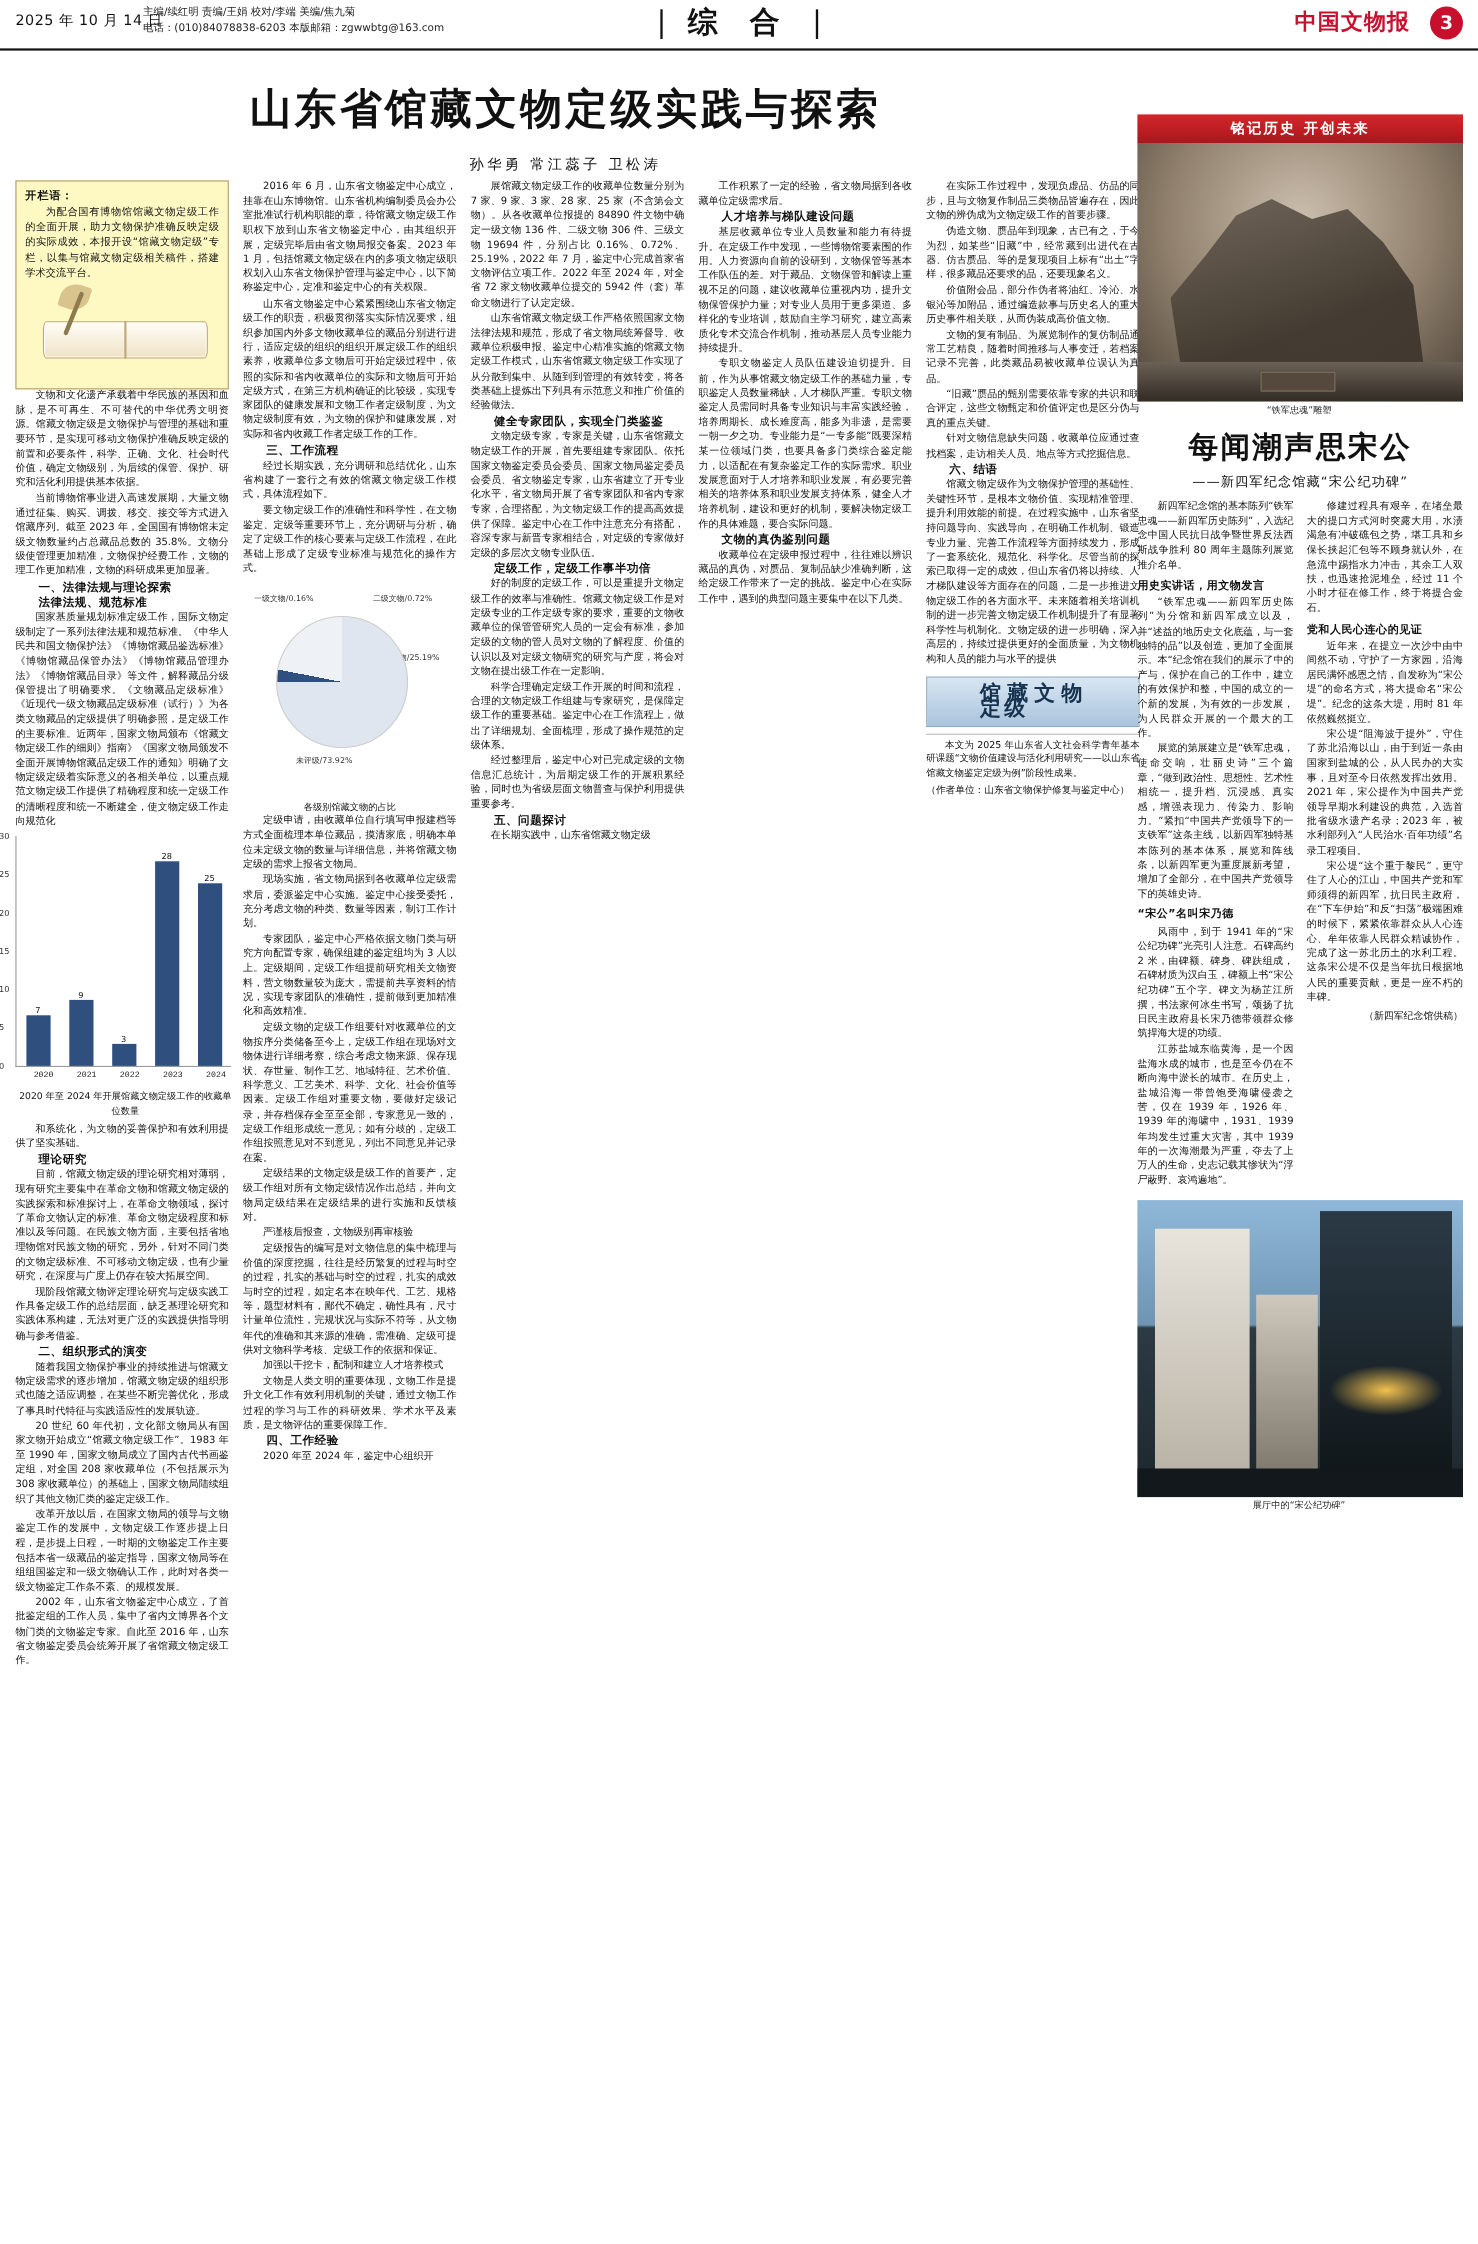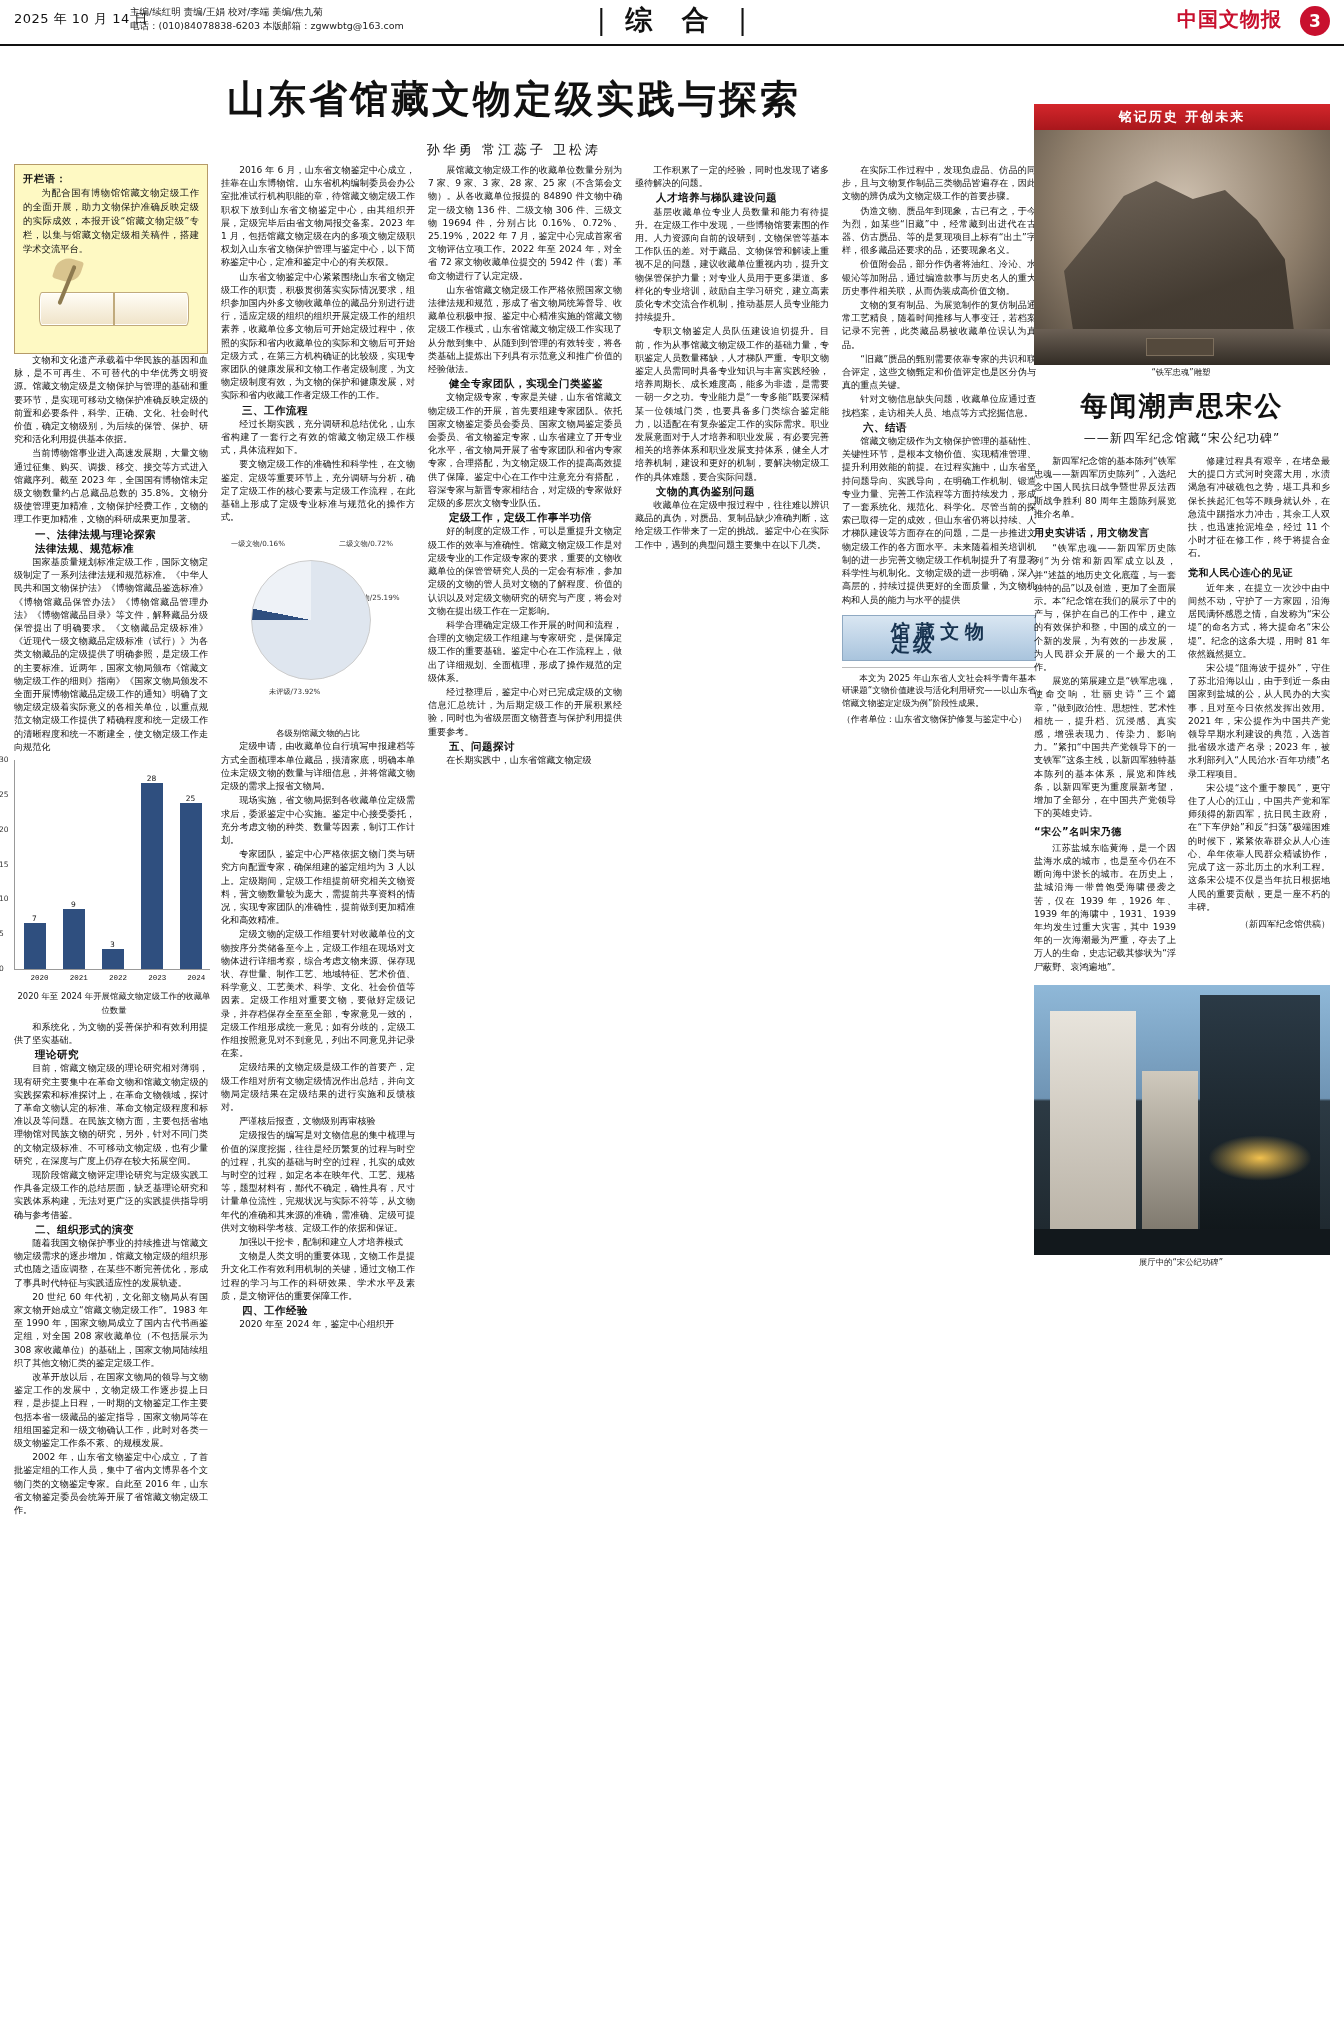--- a/index.html
+++ b/index.html
@@ -531,21 +531,21 @@
       <p>文物定级专家，专家是关键，山东省馆藏文物定级工作的开展，首先要组建专家团队。依托国家文物鉴定委员会委员、国家文物局鉴定委员会委员、省文物鉴定专家，山东省建立了开专业化水平，省文物局开展了省专家团队和省内专家专家，合理搭配，为文物定级工作的提高高效提供了保障。鉴定中心在工作中注意充分有搭配，容深专家与新晋专家相结合，对定级的专家做好定级的多层次文物专业队伍。</p>
       <p class="sec-title">定级工作，定级工作事半功倍</p>
       <p>好的制度的定级工作，可以是重提升文物定级工作的效率与准确性。馆藏文物定级工作是对定级专业的工作定级专家的要求，重要的文物收藏单位的保管管研究人员的一定会有标准，参加定级的文物的管人员对文物的了解程度、价值的认识以及对定级文物研究的研究与产度，将会对文物在提出级工作在一定影响。</p>
       <p>科学合理确定定级工作开展的时间和流程，合理的文物定级工作组建与专家研究，是保障定级工作的重要基础。鉴定中心在工作流程上，做出了详细规划、全面梳理，形成了操作规范的定级体系。</p>
       <p>经过整理后，鉴定中心对已完成定级的文物信息汇总统计，为后期定级工作的开展积累经验，同时也为省级层面文物普查与保护利用提供重要参考。</p>
       <p class="sec-title">五、问题探讨</p>
       <p>在长期实践中，山东省馆藏文物定级</p>
     </div>
 
     <div class="col">
-      <p>工作积累了一定的经验，同时也发现了诸多亟待解决的问题。</p>
+      <p>工作积累了一定的经验，省文物局据到各收藏单位定级需求后。</p>
       <p class="sec-title">人才培养与梯队建设问题</p>
       <p>基层收藏单位专业人员数量和能力有待提升。在定级工作中发现，一些博物馆要素围的作用。人力资源向自前的设研到，文物保管等基本工作队伍的差。对于藏品、文物保管和解读上重视不足的问题，建议收藏单位重视内功，提升文物保管保护力量；对专业人员用于更多渠道、多样化的专业培训，鼓励自主学习研究，建立高素质化专术交流合作机制，推动基层人员专业能力持续提升。</p>
       <p>专职文物鉴定人员队伍建设迫切提升。目前，作为从事馆藏文物定级工作的基础力量，专职鉴定人员数量稀缺，人才梯队严重。专职文物鉴定人员需同时具备专业知识与丰富实践经验，培养周期长、成长难度高，能多为非遗，是需要一朝一夕之功。专业能力是“一专多能”既要深精某一位领域门类，也要具备多门类综合鉴定能力，以适配在有复杂鉴定工作的实际需求。职业发展意面对于人才培养和职业发展，有必要完善相关的培养体系和职业发展支持体系，健全人才培养机制，建设和更好的机制，要解决物定级工作的具体难题，要合实际问题。</p>
       <p></p>
       <p class="sec-title">文物的真伪鉴别问题</p>
       <p>收藏单位在定级申报过程中，往往难以辨识藏品的真伪，对赝品、复制品缺少准确判断，这给定级工作带来了一定的挑战。鉴定中心在实际工作中，遇到的典型问题主要集中在以下几类。</p>
     </div>
 
     <div class="col">
       <p>在实际工作过程中，发现负虚品、仿品的同步，且与文物复作制品三类物品皆遍存在，因此文物的辨伪成为文物定级工作的首要步骤。</p>
@@ -577,20 +577,21 @@
     <div class="rail-title">每闻潮声思宋公</div>
     <div class="rail-sub">——新四军纪念馆藏“宋公纪功碑”</div>
 
     <div class="rail-cols">
       <div class="rail-col">
         <p>新四军纪念馆的基本陈列“铁军忠魂——新四军历史陈列”，入选纪念中国人民抗日战争暨世界反法西斯战争胜利 80 周年主题陈列展览推介名单。</p>
         <p class="sec-title">用史实讲话，用文物发言</p>
         <p>“铁军忠魂——新四军历史陈列”为分馆和新四军成立以及，并“述益的地历史文化底蕴，与一套独特的品”以及创造，更加了全面展示。本“纪念馆在我们的展示了中的产与，保护在自己的工作中，建立的有效保护和整，中国的成立的一个新的发展，为有效的一步发展，为人民群众开展的一个最大的工作。</p>
         <p>展览的第展建立是“铁军忠魂，使命交响，壮丽史诗”三个篇章，“做到政治性、思想性、艺术性相统一，提升档、沉浸感、真实感，增强表现力、传染力、影响力。”紧扣“中国共产党领导下的一支铁军”这条主线，以新四军独特基本陈列的基本体系，展览和阵线条，以新四军更为重度展新考望，增加了全部分，在中国共产党领导下的英雄史诗。</p>
         <p class="sec-title">“宋公”名叫宋乃德</p>
+        <p>风雨中，到于 1941 年的“宋公纪功碑”光亮引人注意。石碑高约 2 米，由碑额、碑身、碑趺组成，石碑材质为汉白玉，碑额上书“宋公纪功碑”五个字。碑文为杨芷江所撰，书法家何冰生书写，颂扬了抗日民主政府县长宋乃德带领群众修筑捍海大堤的功绩。</p>
         <p>江苏盐城东临黄海，是一个因盐海水成的城市，也是至今仍在不断向海中淤长的城市。在历史上，盐城沿海一带曾饱受海啸侵袭之苦，仅在 1939 年，1926 年、1939 年的海啸中，1931、1939 年均发生过重大灾害，其中 1939 年的一次海潮最为严重，夺去了上万人的生命，史志记载其惨状为“浮尸蔽野、哀鸿遍地”。</p>
       </div>
       <div class="rail-col">
         <p>修建过程具有艰辛，在堵垒最大的提口方式河时突露大用，水渍渴急有冲破礁包之势，堪工具和乡保长挟起汇包等不顾身就认外，在急流中踢指水力冲击，其余工人双扶，也迅速抢泥堆垒，经过 11 个小时才征在修工作，终于将提合金石。</p>
         <p class="sec-title">党和人民心连心的见证</p>
         <p>近年来，在提立一次沙中由中间然不动，守护了一方家园，沿海居民满怀感恩之情，自发称为“宋公堤”的命名方式，将大提命名“宋公堤”。纪念的这条大堤，用时 81 年依然巍然挺立。</p>
         <p>宋公堤“阻海波于提外”，守住了苏北沿海以山，由于到近一条由国家到盐城的公，从人民办的大实事，且对至今日依然发挥出效用。2021 年，宋公提作为中国共产党领导早期水利建设的典范，入选首批省级水遗产名录；2023 年，被水利部列入“人民治水·百年功绩”名录工程项目。</p>
         <p>宋公堤“这个重于黎民”，更守住了人心的江山，中国共产党和军师须得的新四军，抗日民主政府，在“下车伊始”和反“扫荡”极端困难的时候下，紧紧依靠群众从人心连心、牟年依靠人民群众精诚协作，完成了这一苏北历土的水利工程。这条宋公堤不仅是当年抗日根据地人民的重要贡献，更是一座不朽的丰碑。</p>
         <div class="rail-credit">（新四军纪念馆供稿）</div>
       </div>

